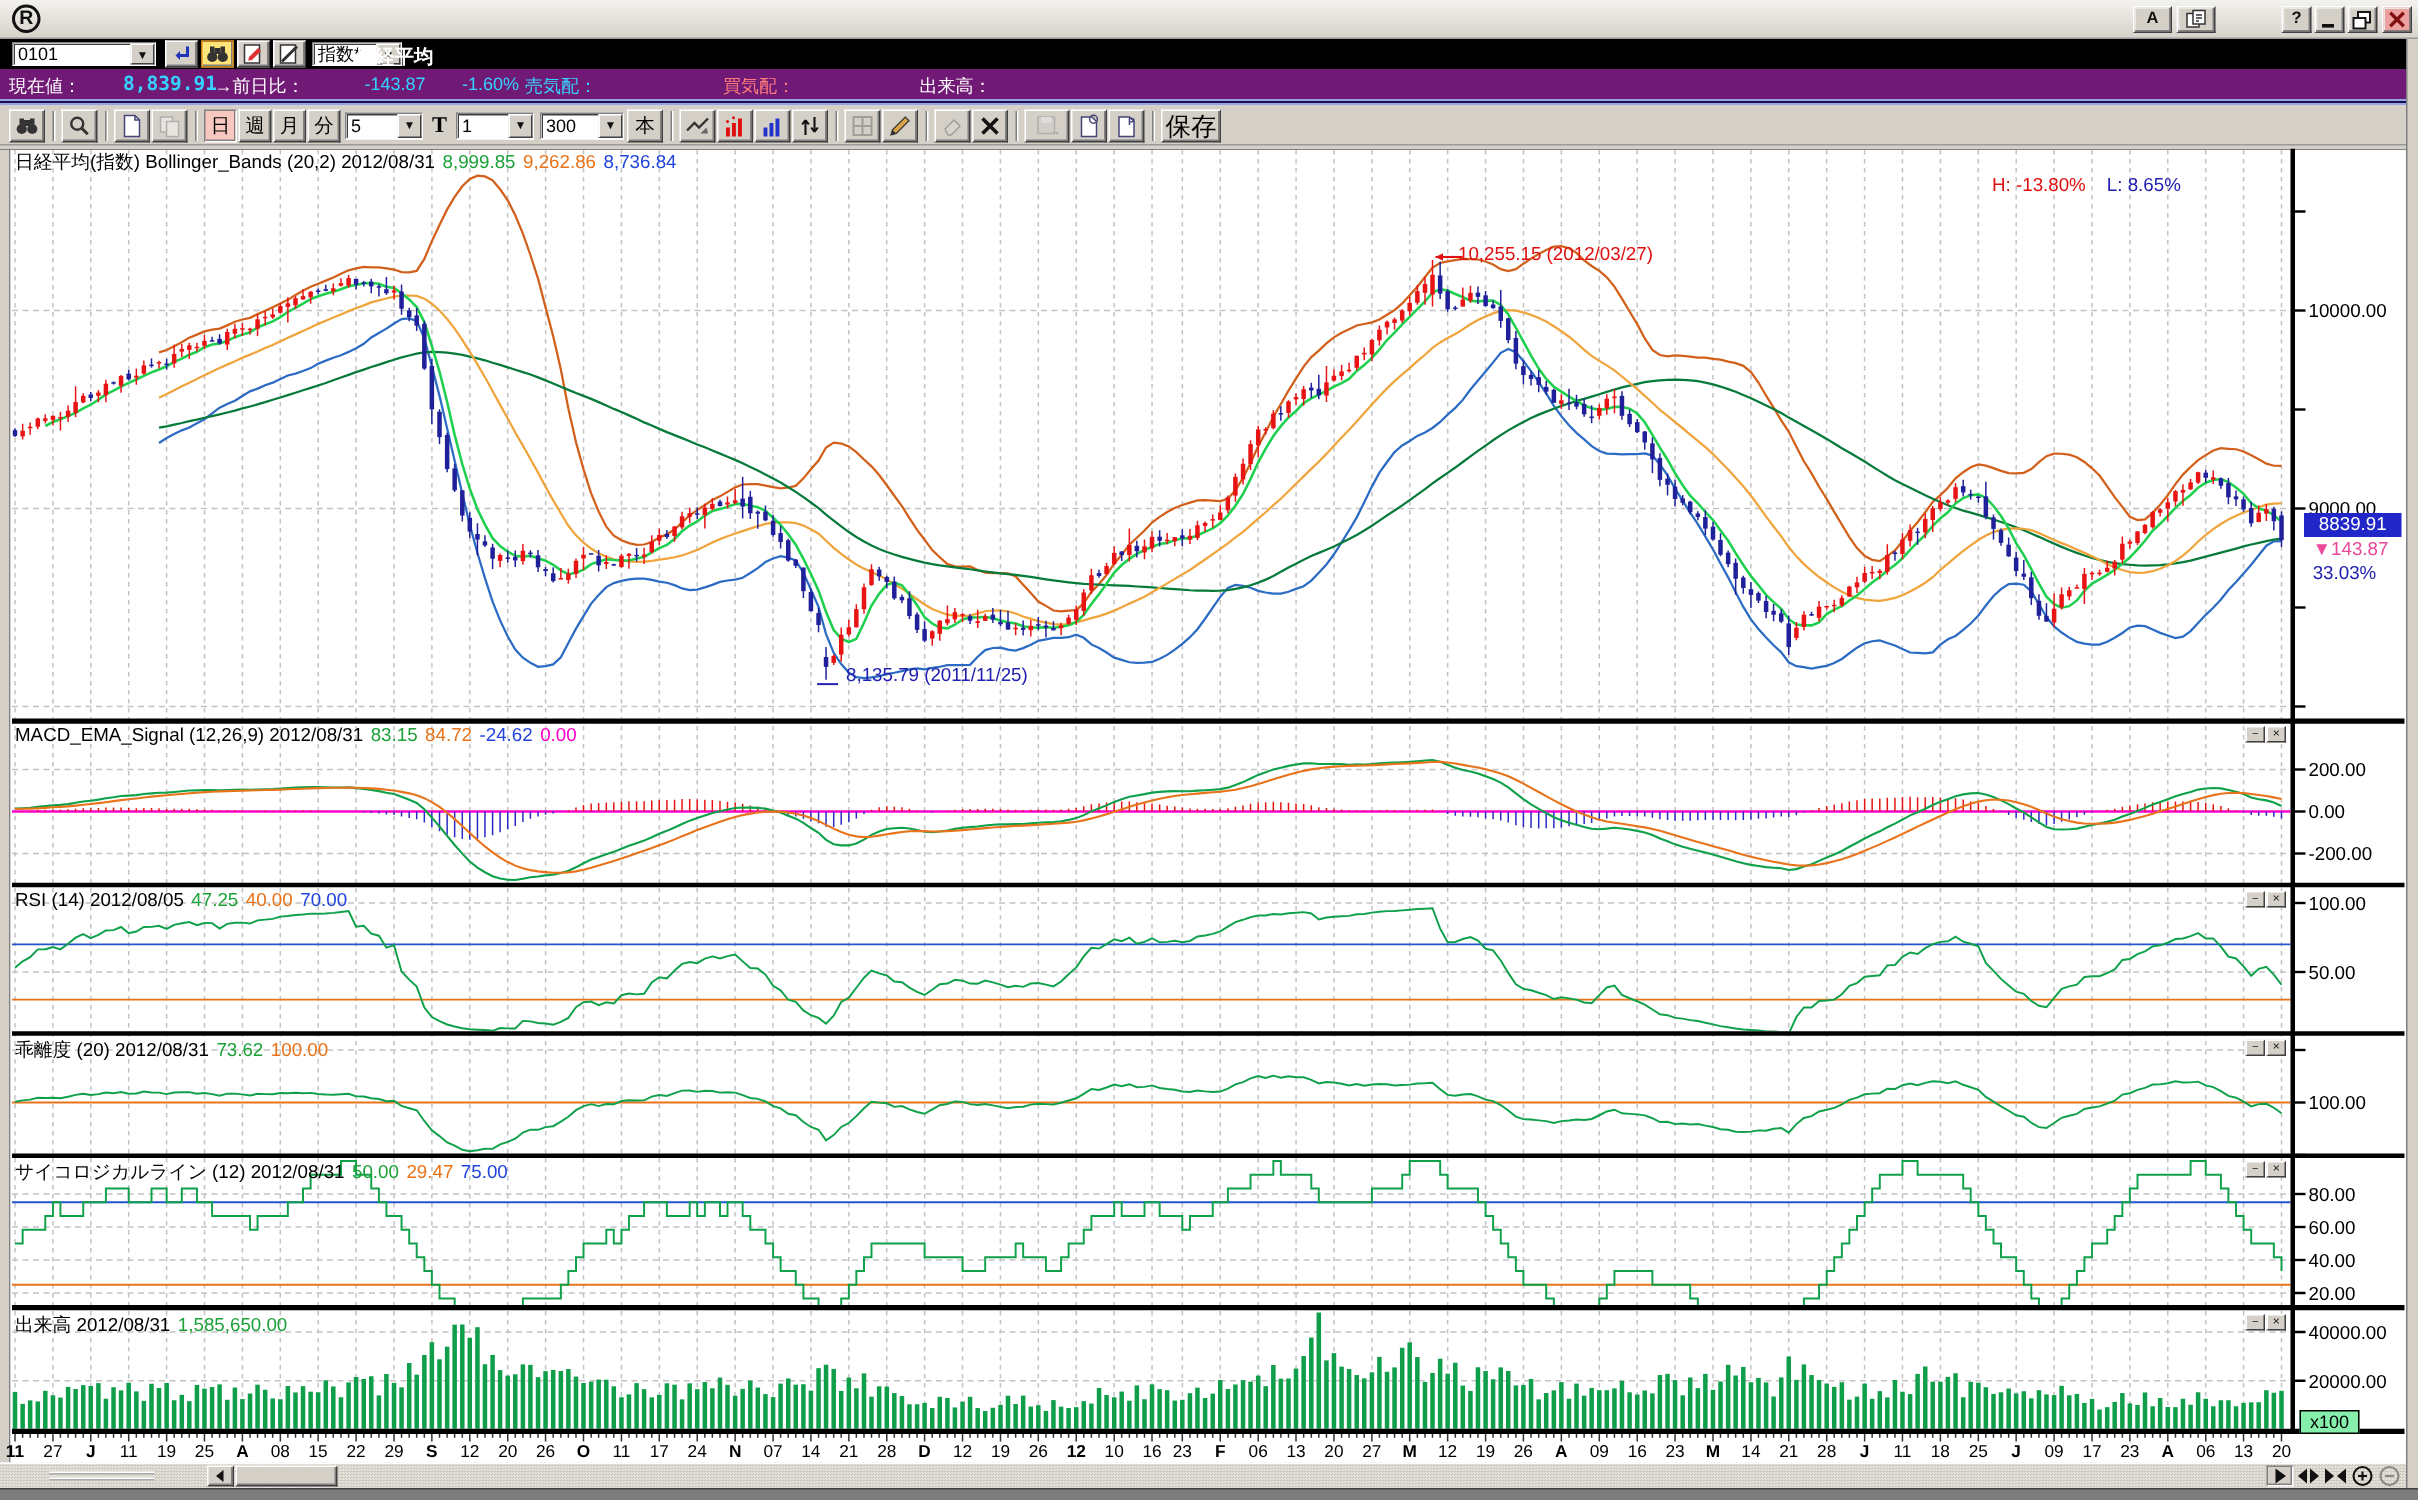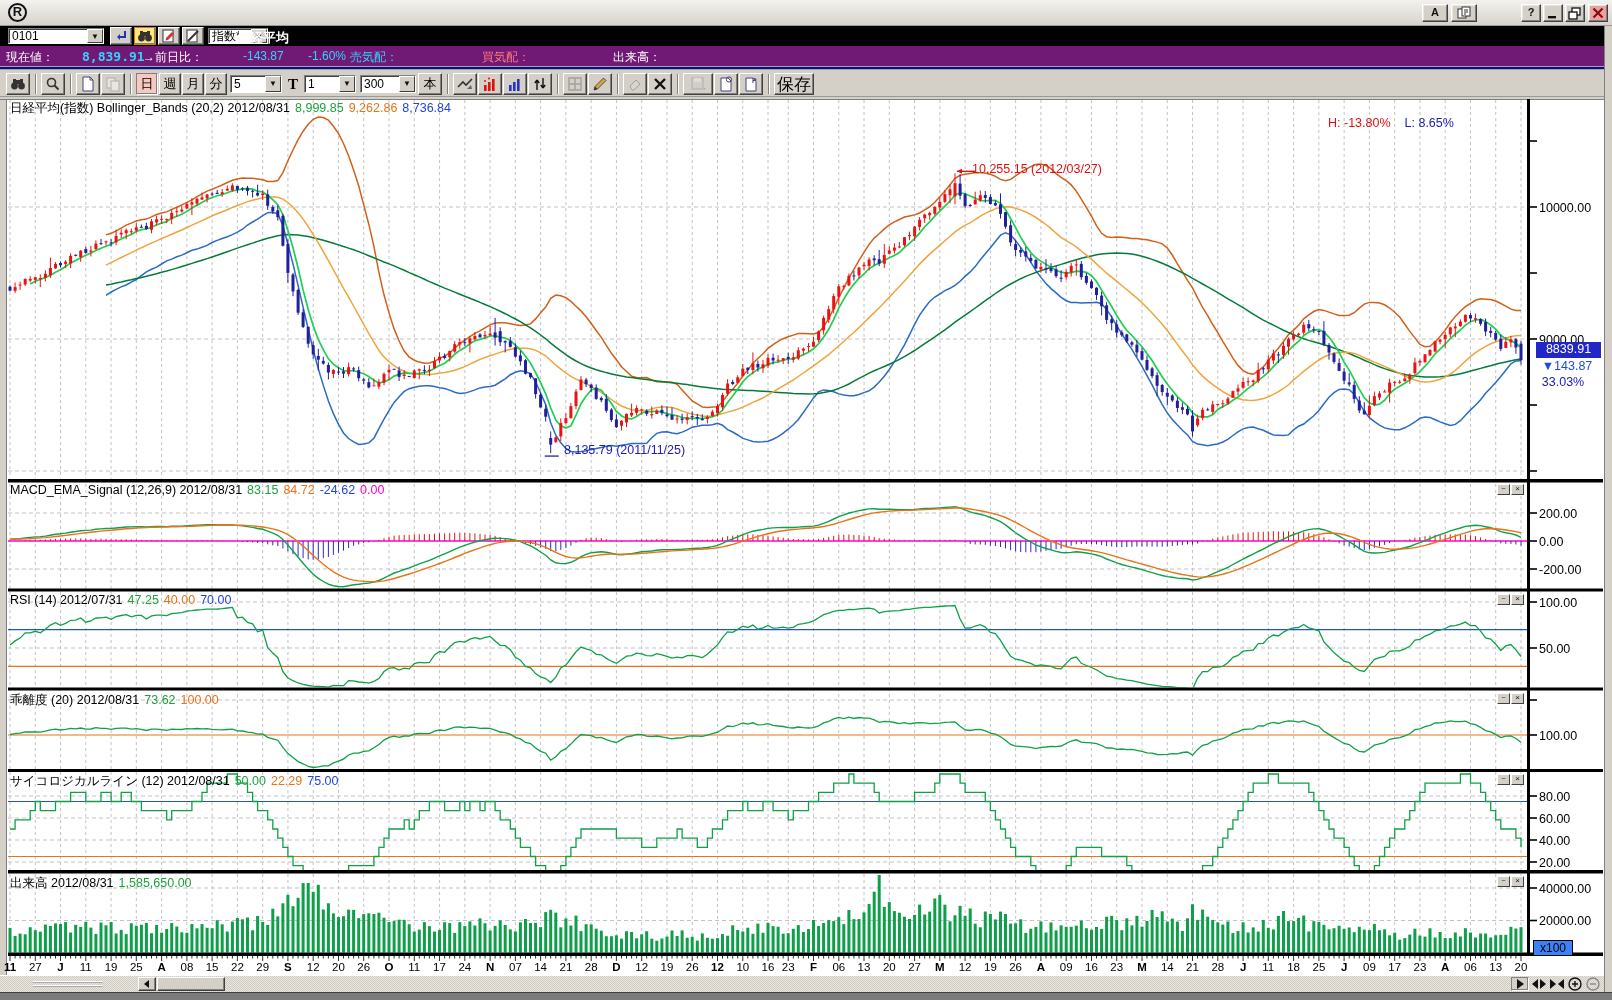--- a/index.html
+++ b/index.html
@@ -31,25 +31,25 @@
 .tsep{display:inline-block;width:2px;height:20px;border-left:1px solid #808080;border-right:1px solid #fff;margin:0 4px;vertical-align:middle}
 #chartwrap{left:0;top:99px;width:1612px;height:876px;background:#fff}
 .phead{position:absolute;font-size:12.5px;color:#000;white-space:nowrap}
 .phead span{margin-right:5px}
 .vg{color:#1da23a}.vo{color:#e8731a}.vb{color:#2244dd}.vm{color:#ff00cc}
 .pbtn{position:absolute;width:13px;height:11px;background:#d4d0c8;border:1px solid;border-color:#fff #404040 #404040 #fff;font-size:8px;line-height:8px;text-align:center;color:#111}
 #hlline{position:absolute;font-size:12.5px;white-space:nowrap}
 #hlline .h{color:#e01010}
 #hlline .l{color:#2020b0;margin-left:14px}
 #badge{position:absolute;left:1536px;top:243px;width:65px;height:16px;background:#2026c8;color:#fff;font-size:12.5px;text-align:center;line-height:15px}
-#chg1{position:absolute;left:1533px;top:260px;width:68px;color:#1d4ed8;font-size:12.5px;text-align:center}
+#chg1{position:absolute;left:1533px;top:260px;width:68px;color:#ec4899;font-size:12.5px;text-align:center}
 #chg2{position:absolute;left:1533px;top:276px;width:60px;color:#2020b0;font-size:12.5px;text-align:center}
 #annhigh{position:absolute;color:#e01010;font-size:12.5px;white-space:nowrap}
 #annlow{position:absolute;color:#2020b0;font-size:12.5px;white-space:nowrap}
-#x100{position:absolute;left:1533px;top:841px;width:40px;height:16px;border:1px solid #000;background:#3b82f6;font-size:12px;text-align:center;line-height:14px}
+#x100{position:absolute;left:1533px;top:841px;width:40px;height:16px;border:1px solid #000;background:#86efac;font-size:12px;text-align:center;line-height:14px}
 #bottombar{left:0;top:975px;width:1612px;height:17px;background:repeating-conic-gradient(#e8e5de 0% 25%,#d0ccc4 25% 50%) 0 0/2px 2px;border-top:1px solid #fff}
 .bbtn{position:absolute;top:1px;height:14px;background:#d4d0c8;border:1px solid;border-color:#fff #404040 #404040 #fff;box-shadow:inset -1px -1px 0 #808080;display:flex;align-items:center;justify-content:center}
 #grip{position:absolute;left:33px;top:5px;width:70px;height:6px;border-top:2px ridge #fff;border-bottom:2px ridge #fff}
 #winbottom{left:0;top:992px;width:1612px;height:8px;background:#7c7c7c;border-top:1px solid #404040}
 #rightedge{left:1604px;top:26px;width:8px;height:966px;background:#d4d0c8;border-left:1px solid #808080}
 svg text{font-family:"Liberation Sans","DejaVu Sans",sans-serif}
 </style>
 </head>
 <body>
 
@@ -1991,27 +1991,27 @@
     </div>
     <div id="annhigh" style="left:972px;top:63px">10,255.15 (2012/03/27)</div>
     <div id="annlow" style="left:564px;top:344px">8,135.79 (2011/11/25)</div>
     <div id="badge">8839.91</div>
     <div id="chg1">▼143.87</div>
     <div id="chg2">33.03%</div>
     <div class="phead" style="left:10px;top:384px">
       <span>MACD_EMA_Signal (12,26,9) 2012/08/31</span><span class="vg">83.15</span><span class="vo">84.72</span><span class="vb">-24.62</span><span class="vm">0.00</span>
     </div>
     <div class="phead" style="left:10px;top:494px">
-      <span>RSI (14) 2012/07/31</span><span class="vg">47.25</span><span class="vo">40.00</span><span class="vb">70.00</span>
+      <span>RSI (14) 2012/08/05</span><span class="vg">47.25</span><span class="vo">40.00</span><span class="vb">70.00</span>
     </div>
     <div class="phead" style="left:10px;top:593px">
       <span>乖離度 (20) 2012/08/31</span><span class="vg">73.62</span><span class="vo">100.00</span>
     </div>
     <div class="phead" style="left:10px;top:674px">
-      <span>サイコロジカルライン (12) 2012/08/31</span><span class="vg">50.00</span><span class="vo">22.29</span><span class="vb">75.00</span>
+      <span>サイコロジカルライン (12) 2012/08/31</span><span class="vg">50.00</span><span class="vo">29.47</span><span class="vb">75.00</span>
     </div>
     <div class="phead" style="left:10px;top:776px">
       <span>出来高 2012/08/31</span><span class="vg">1,585,650.00</span>
     </div>
     <div id="x100">x100</div>
     <div id="pbtns">
         <div class="pbtn" style="left:1497px;top:385px">－</div>
         <div class="pbtn" style="left:1511px;top:385px">×</div>
         <div class="pbtn" style="left:1497px;top:494.5px">－</div>
         <div class="pbtn" style="left:1511px;top:494.5px">×</div>

